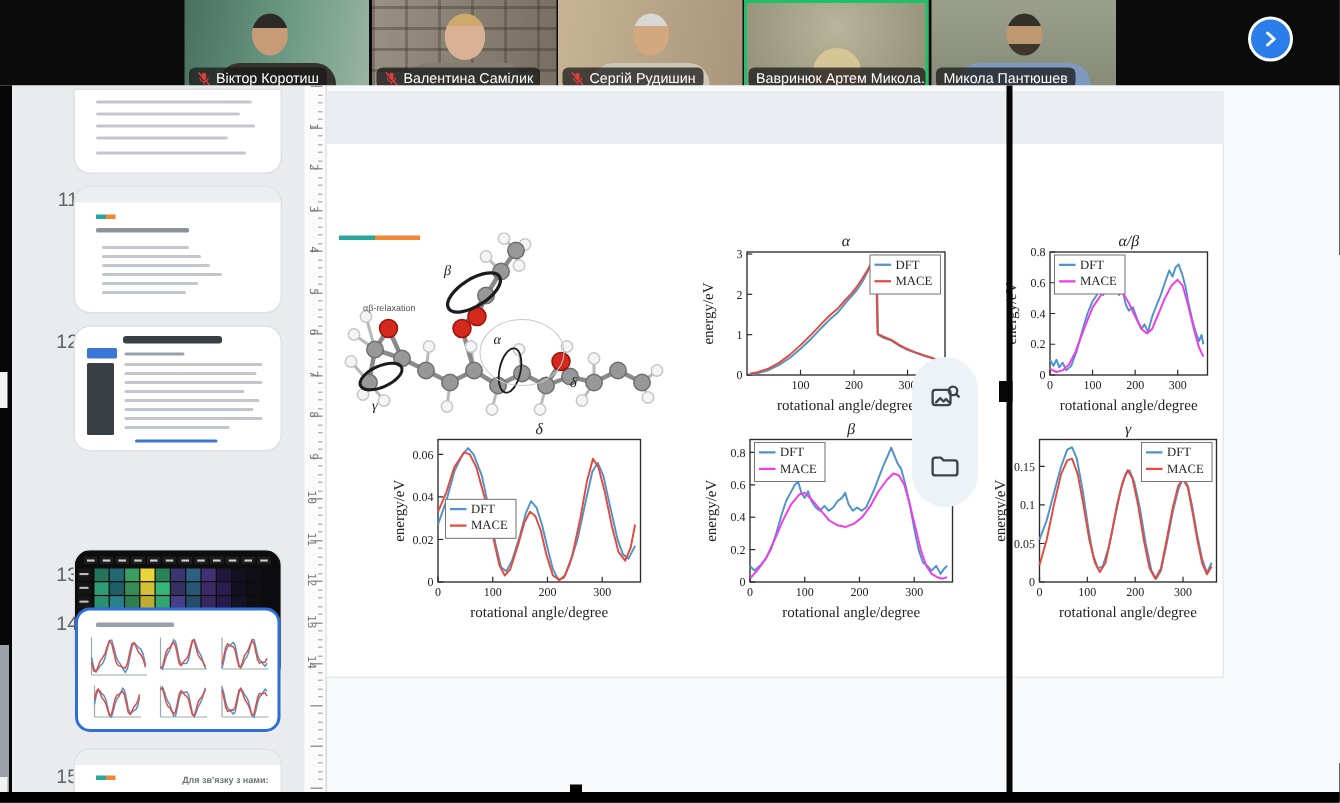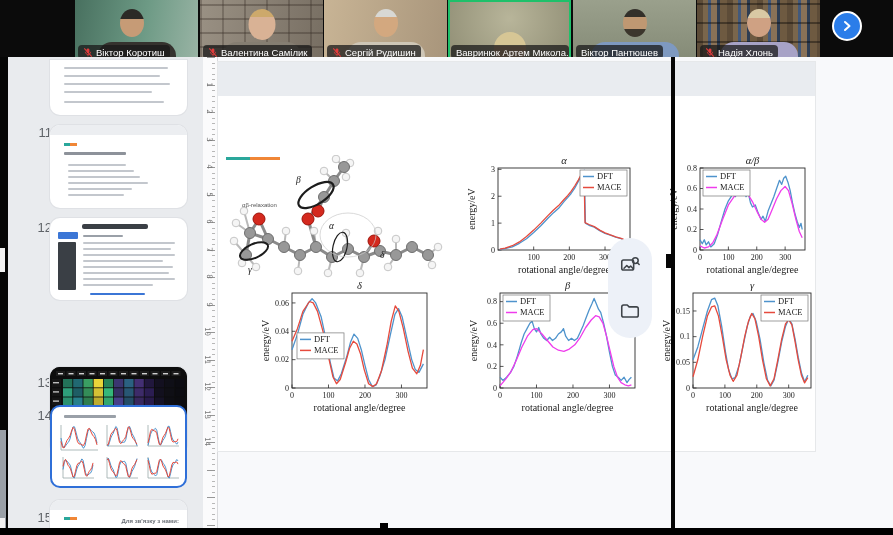--- a/index.html
+++ b/index.html
@@ -2,21 +2,21 @@
 <html><head>
 <meta charset="utf-8">
 <style>
   html,body{margin:0;padding:0;background:#000;}
   *{box-sizing:border-box;}
   .root{position:relative;width:893px;height:535px;background:#0b0b0b;overflow:hidden;
         font-family:"Liberation Sans",sans-serif;}
 
   
   .video-strip{position:absolute;left:0;top:0;width:893px;height:57px;background:#0b0b0b;}
-  .tile{position:absolute;top:0;height:62px;width:123px;overflow:hidden;background:#444;}
+  .tile{position:absolute;top:0;height:62px;width:123px;overflow:hidden;background:#444;margin-left:48px;}
   .tile.active{outline:2px solid #1fc06a;outline-offset:-2px;}
   .head{position:absolute;left:50%;top:9px;transform:translateX(-50%);width:24px;height:28px;border-radius:50%;}
   .torso{position:absolute;left:50%;bottom:-4px;transform:translateX(-50%);width:78px;height:24px;border-radius:14px 14px 0 0;}
   .t1{background:linear-gradient(100deg,#48705f,#6d9a85 55%,#9ab4a5);}
   .t1 .head{background:linear-gradient(#2c2a26 0 34%,#c69b76 34%);left:46%;}
   .t1 .torso{background:#35322e;}
   .t2{background:linear-gradient(100deg,#9a9184,#776e62);}
   .t2::before{content:"";position:absolute;inset:0;
     background:repeating-linear-gradient(0deg,rgba(55,45,38,.35) 0 2px,transparent 2px 14px),
                repeating-linear-gradient(90deg,rgba(55,45,38,.3) 0 2px,transparent 2px 22px);}
@@ -137,34 +137,21 @@
       <div class="head"></div>
 
       <div class="pill">
         <span>Вавринюк Артем Микола...</span>
       </div>
     </div>
     <div class="tile t5" style="left:573px">
       <div class="head"></div>
       <div class="torso"></div>
       <div class="pill">
-        <span>Віктор Пантюшев</span>
-      </div>
-    </div>
-    <div class="tile t6" style="left:697px">
-      <div class="head"></div>
-      <div class="torso"></div>
-      <div class="pill">
-        <svg width="10" height="11" viewBox="0 0 12 12">
-            <path d="M6 1.2c-1 0-1.7.7-1.7 1.6v2.4c0 .9.7 1.6 1.7 1.6s1.7-.7 1.7-1.6V2.8C7.7 1.9 7 1.2 6 1.2z" fill="#e03c3c"></path>
-            <path d="M2.8 5.2c0 1.8 1.4 3.2 3.2 3.2s3.2-1.4 3.2-3.2" stroke="#e03c3c" fill="none"></path>
-            <line x1="6" y1="8.4" x2="6" y2="10.6" stroke="#e03c3c"></line>
-            <line x1="1.5" y1="1" x2="10.5" y2="11" stroke="#e03c3c" stroke-width="1.3"></line>
-          </svg>
-        <span>Надія Хлонь</span>
+        <span>Микола Пантюшев</span>
       </div>
     </div>
     <div class="next-btn">
       <svg width="12" height="12" viewBox="0 0 12 12">
         <polyline points="4,2 8.5,6 4,10" fill="none" stroke="#fff" stroke-width="2" stroke-linecap="round" stroke-linejoin="round"></polyline>
       </svg>
     </div>
   </div>
 
   <div class="app">

